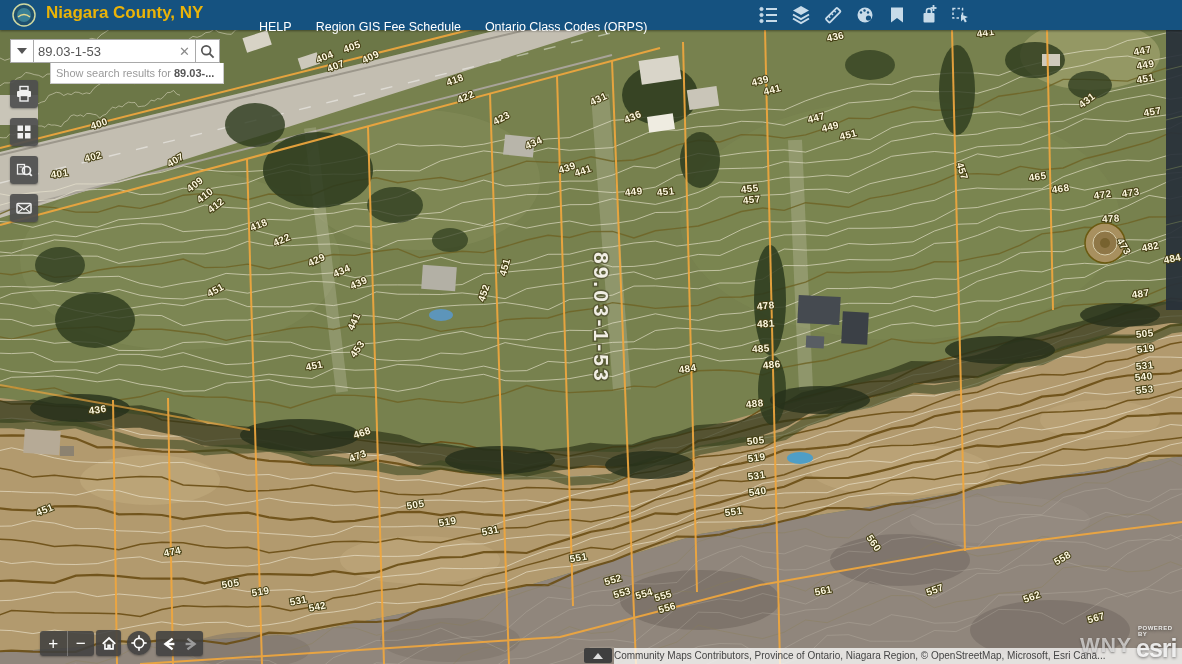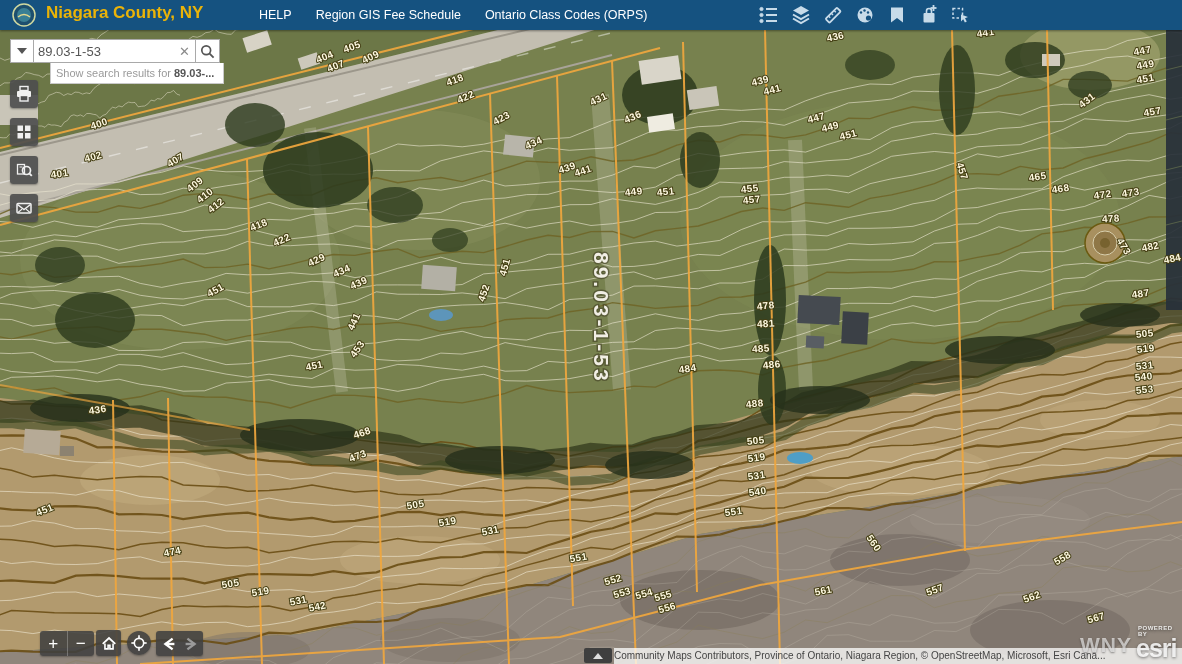--- a/index.html
+++ b/index.html
@@ -9,21 +9,21 @@
   #map-svg{position:absolute;left:0;top:0;}
   .clabel{font:bold 10px "Liberation Sans",sans-serif;fill:#fdf8e0;
           stroke:#453f14;stroke-width:2px;paint-order:stroke;letter-spacing:.3px;}
   .parcel-big{font:bold 21px "Liberation Sans",sans-serif;fill:rgba(250,247,238,.95);
           stroke:rgba(62,58,32,.55);stroke-width:3px;paint-order:stroke;letter-spacing:3px;}
   
   #hdr{position:absolute;left:0;top:0;width:1182px;height:30px;background:#155280;z-index:30;
        box-shadow:0 1px 2px rgba(0,0,0,.4);}
   #hdr-title{position:absolute;left:46px;top:3px;color:#eab308;font-size:17px;font-weight:bold;}
   #seal{position:absolute;left:12px;top:3px;}
-  .hdr-links{position:absolute;left:259px;top:0;height:30px;display:flex;align-items:center;gap:24px;}
+  .hdr-links{position:absolute;left:259px;top:12px;height:30px;display:flex;align-items:center;gap:24px;}
   .hdr-link{color:#fff;font-size:12.5px;cursor:pointer;white-space:nowrap;}
   .hdr-icons{position:absolute;left:758px;top:0;height:30px;display:flex;align-items:center;gap:10px;}
   .hicon{width:22px;height:22px;cursor:pointer;}
   
   #searchwrap{position:absolute;left:10px;top:39px;z-index:25;display:flex;}
   .sbox{background:#fff;border:1px solid #a9a9a9;height:24px;box-sizing:border-box;}
   #search-dd{width:24px;display:flex;align-items:center;justify-content:center;cursor:pointer;}
   .caret{width:0;height:0;border-left:5px solid transparent;border-right:5px solid transparent;border-top:6px solid #555;}
   #search-input-box{width:162px;border-left:none;display:flex;align-items:center;}
   #search-input{border:none;outline:none;flex:1;font-size:13px;color:#555;padding:0 4px;min-width:0;

